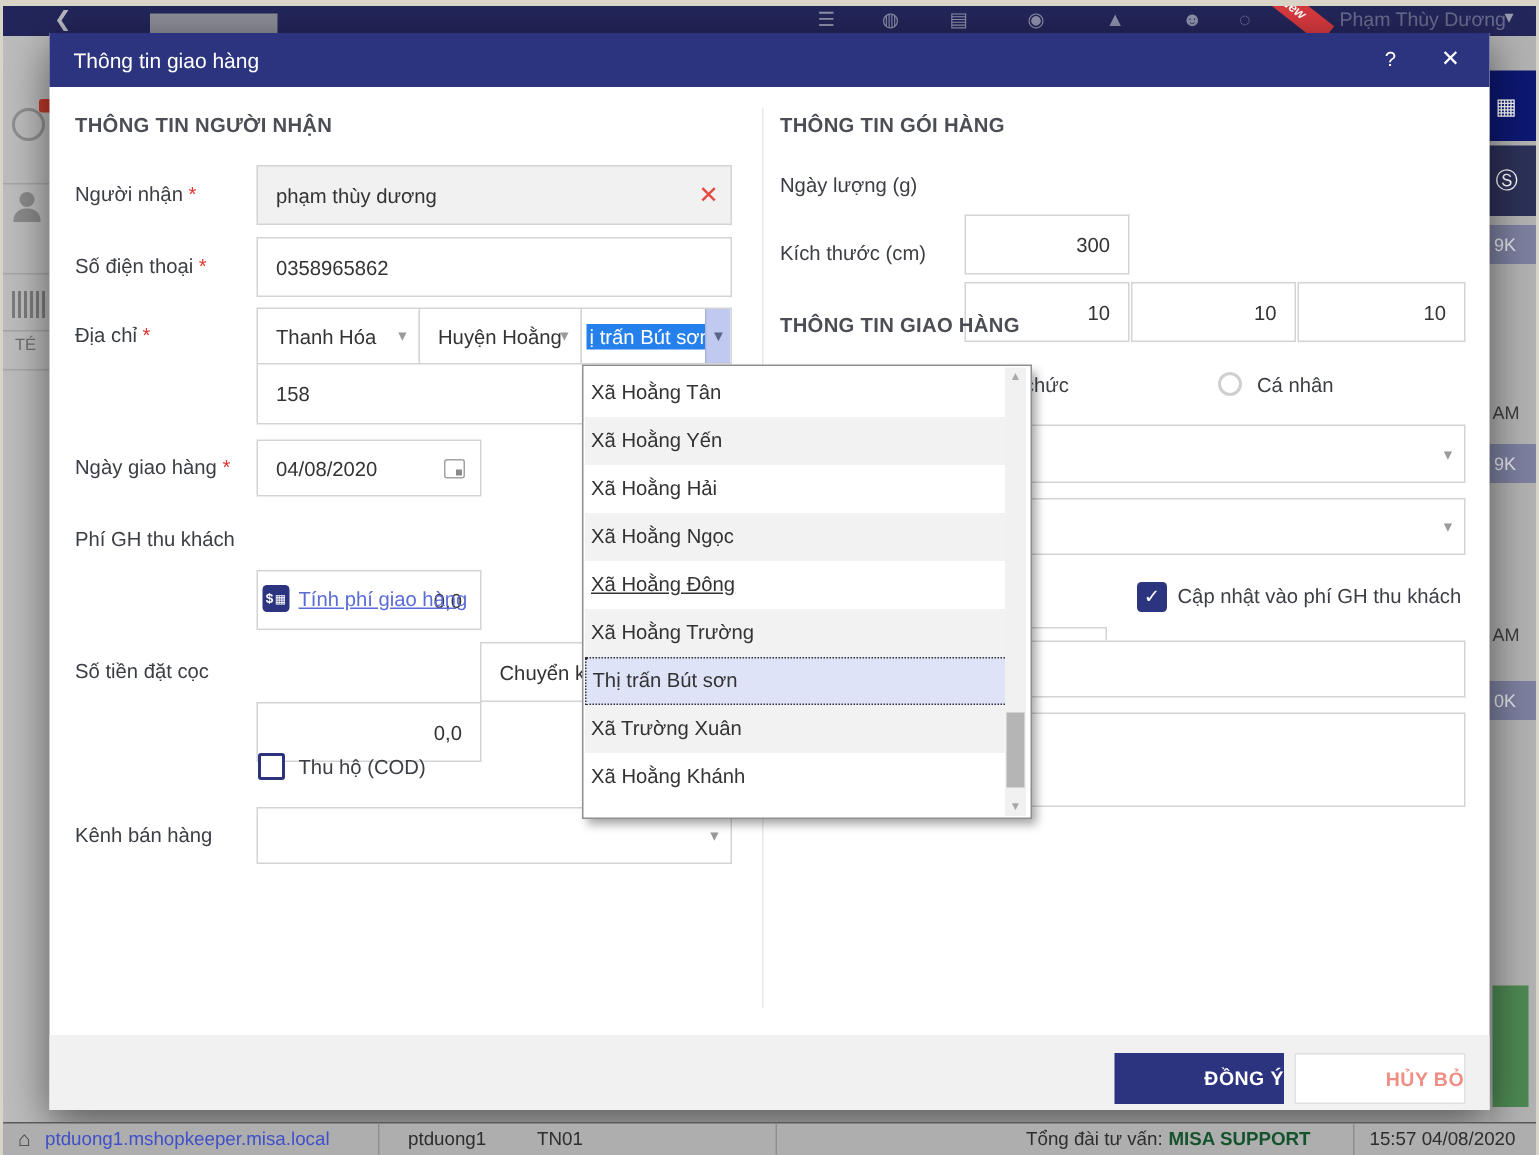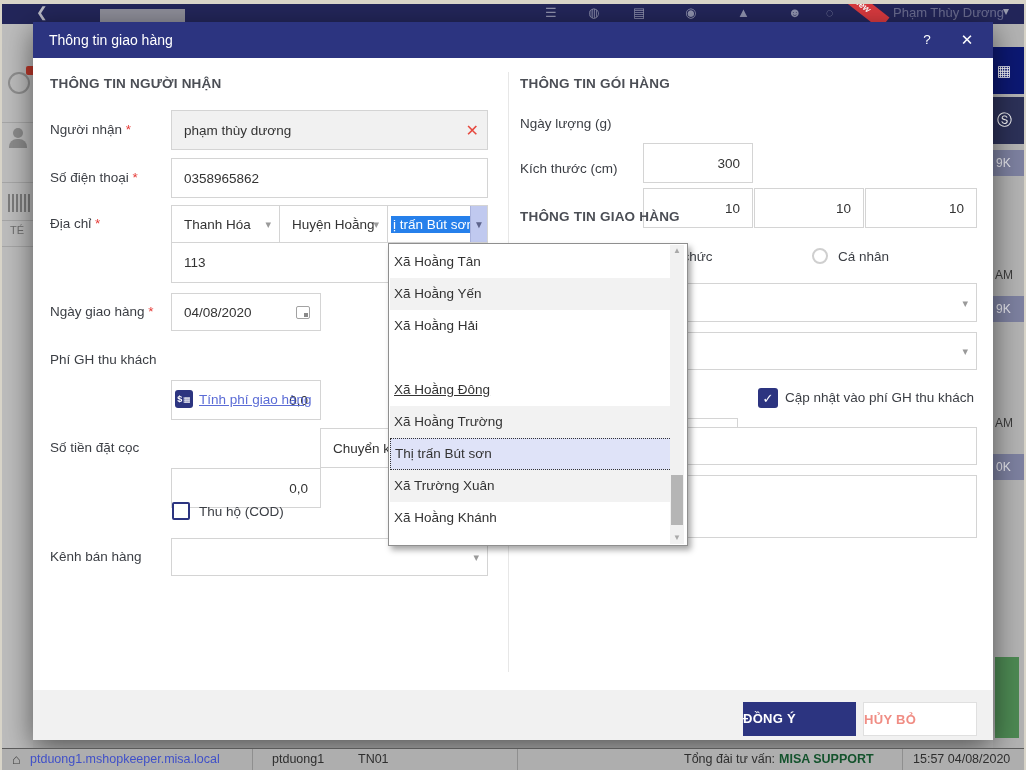--- a/index.html
+++ b/index.html
@@ -54,21 +54,21 @@
   .support-val { color:#14532d; font-weight:bold; }
 
   
   .modal { position:absolute; left:33px; top:22px; width:960px; height:718px; background:#fff;
            box-shadow:0 8px 28px rgba(0,0,0,.55); z-index:20; }
   .m-header { position:absolute; left:0; top:0; width:960px; height:36px; background:#2c3480; }
   .m-title { position:absolute; left:16px; top:0; line-height:36px; color:#fff; font-size:14px; }
   .m-help  { position:absolute; right:52px; top:0; width:28px; line-height:36px; color:#fff; text-align:center; cursor:pointer; }
   .m-close { position:absolute; right:12px; top:0; width:28px; line-height:36px; color:#fff; text-align:center; font-size:15px; cursor:pointer; }
   .m-footer { position:absolute; left:0; top:668px; width:960px; height:50px; background:#f1f1f1; }
-  .btn { position:absolute; top:12px; height:34px; font-size:13px; font-weight:bold; text-align:left;
+  .btn { position:absolute; top:12px; height:34px; font-size:13px; font-weight:bold; text-align:right;
          line-height:34px; letter-spacing:.3px; cursor:pointer; }
   .btn-ok { left:710px; width:113px; background:#2c3480; color:#fff; }
   .btn-cancel { left:830px; width:114px; background:#fff; border:1px solid #e0e0e0; color:#f08d84; }
 
   .col-divider { position:absolute; left:475px; top:50px; width:1px; height:600px; background:#e7e7e7; }
 
   .sec-title { position:absolute; font-size:13.5px; font-weight:bold; color:#4b4e55; letter-spacing:.2px; }
   .lbl { position:absolute; font-size:13.5px; color:#3b3e44; white-space:nowrap; }
   .req { color:#e53935; }
 
@@ -193,21 +193,21 @@
     <div class="field combo" style="left:246px; top:183px; width:109px; height:38px;">
       <span>Huyện Hoằng</span>
       <span class="caret">▾</span>
     </div>
     <div class="field" style="left:354px; top:183px; width:101px; height:38px; padding:0 20px 0 3px;">
       <span class="sel-text">ị trấn Bút sơn</span>
       <span class="combo-btn">▼</span>
     </div>
 
     <div class="field" style="left:138px; top:220px; width:317px; height:41px;">
-      <span>113</span>
+      <span>158</span>
     </div>
 
     <div class="lbl" style="left:17px; top:282px;">
       <span>Ngày giao hàng</span> <span class="req">*</span>
     </div>
     <div class="field" style="left:138px; top:271px; width:150px; height:38px;">
       <span>04/08/2020</span>
       <span class="cal-icon"></span>
     </div>
 
@@ -278,20 +278,21 @@
     </div>
     <div class="lbl" style="left:752px; top:368px;">Cập nhật vào phí GH thu khách</div>
 
     <div class="field" style="left:615px; top:405px; width:329px; height:38px;"></div>
     <div class="field" style="left:615px; top:453px; width:329px; height:63px; align-items:flex-start; padding-top:8px;"></div>
 
     <div class="dd-panel">
       <div class="dd-item" style="top:2px;">Xã Hoằng Tân</div>
       <div class="dd-item alt" style="top:34px;">Xã Hoằng Yến</div>
       <div class="dd-item" style="top:66px;">Xã Hoằng Hải</div>
+      <div class="dd-item alt" style="top:98px;">Xã Hoằng Ngọc</div>
       <div class="dd-item" style="top:130px;text-decoration:underline;">Xã Hoằng Đông</div>
       <div class="dd-item alt" style="top:162px;">Xã Hoằng Trường</div>
       <div class="dd-item hl" style="top:194px;">Thị trấn Bút sơn</div>
       <div class="dd-item alt" style="top:226px;">Xã Trường Xuân</div>
       <div class="dd-item" style="top:258px;">Xã Hoằng Khánh</div>
       <div class="dd-scroll">
         <span class="arr" style="top:0;">▲</span>
         <div class="dd-thumb"></div>
         <span class="arr" style="bottom:0;">▼</span>
       </div>

